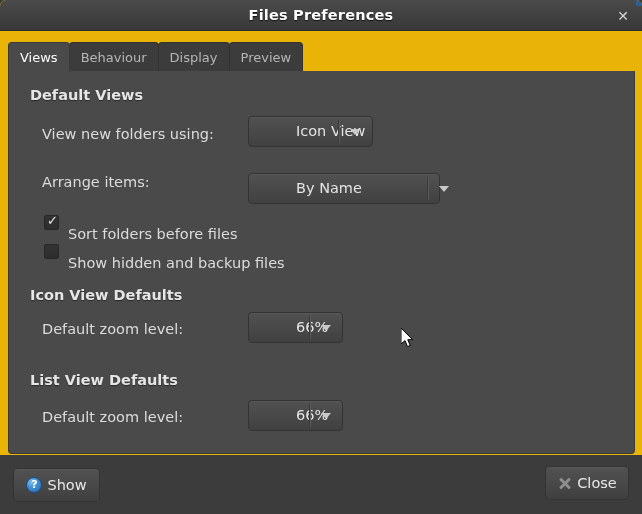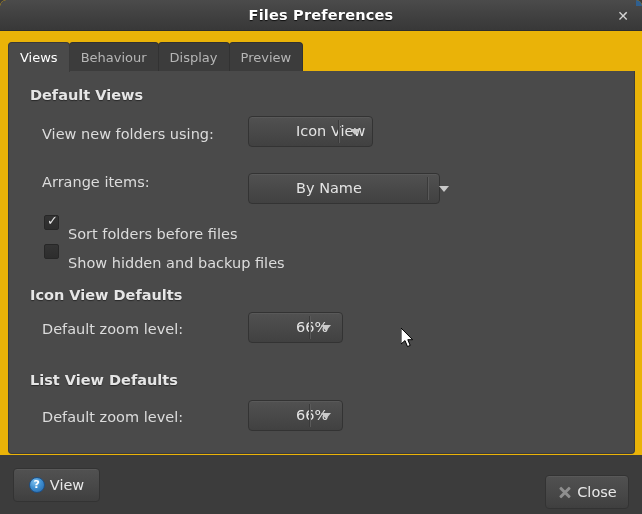--- a/index.html
+++ b/index.html
@@ -225,21 +225,21 @@
     align-items: center;
     justify-content: center;
     box-shadow: inset 0 1px 0 rgba(255,255,255,0.05);
   }
   .dlg-button .btn-label {
     color: #e8e8e8;
     font-size: 14.5px;
     white-space: nowrap;
   }
   #help-button { left: 13px; top: 13px; width: 87px; }
-  #close-button { left: 545px; top: 20px; width: 84px; }
+  #close-button { left: 545px; top: 11px; width: 84px; }
 
   .help-icon {
     width: 16px; height: 16px;
     border-radius: 50%;
     background: radial-gradient(circle at 35% 28%, #7fc0ee 0%, #3f8fd0 45%, #2565a8 100%);
     border: 1px solid #1d4f84;
     box-sizing: border-box;
     margin-right: 5px;
     position: relative;
     flex: 0 0 auto;
@@ -361,21 +361,21 @@
       <span class="combo-value">66%</span>
       <span class="combo-sep" style="left:60px;"></span>
       <span class="combo-arrow" style="left:72px;"></span>
     </div>
 
   </div>
 
   <div id="buttonbar">
     <div class="dlg-button" id="help-button">
       <span class="help-icon"></span>
-      <span class="btn-label">View</span>
+      <span class="btn-label">Show</span>
     </div>
     <div class="dlg-button" id="close-button">
       <span class="close-icon"></span>
       <span class="btn-label">Close</span>
     </div>
   </div>
 
   <svg id="mouse-cursor" viewBox="0 0 14 21" width="14" height="21">
     <polygon points="0,0 0,16 4,12.6 6.5,18.6 9.2,17.4 6.8,11.7 11.6,11.7" fill="#ffffff" stroke="#000000" stroke-width="1"></polygon>
   </svg>

